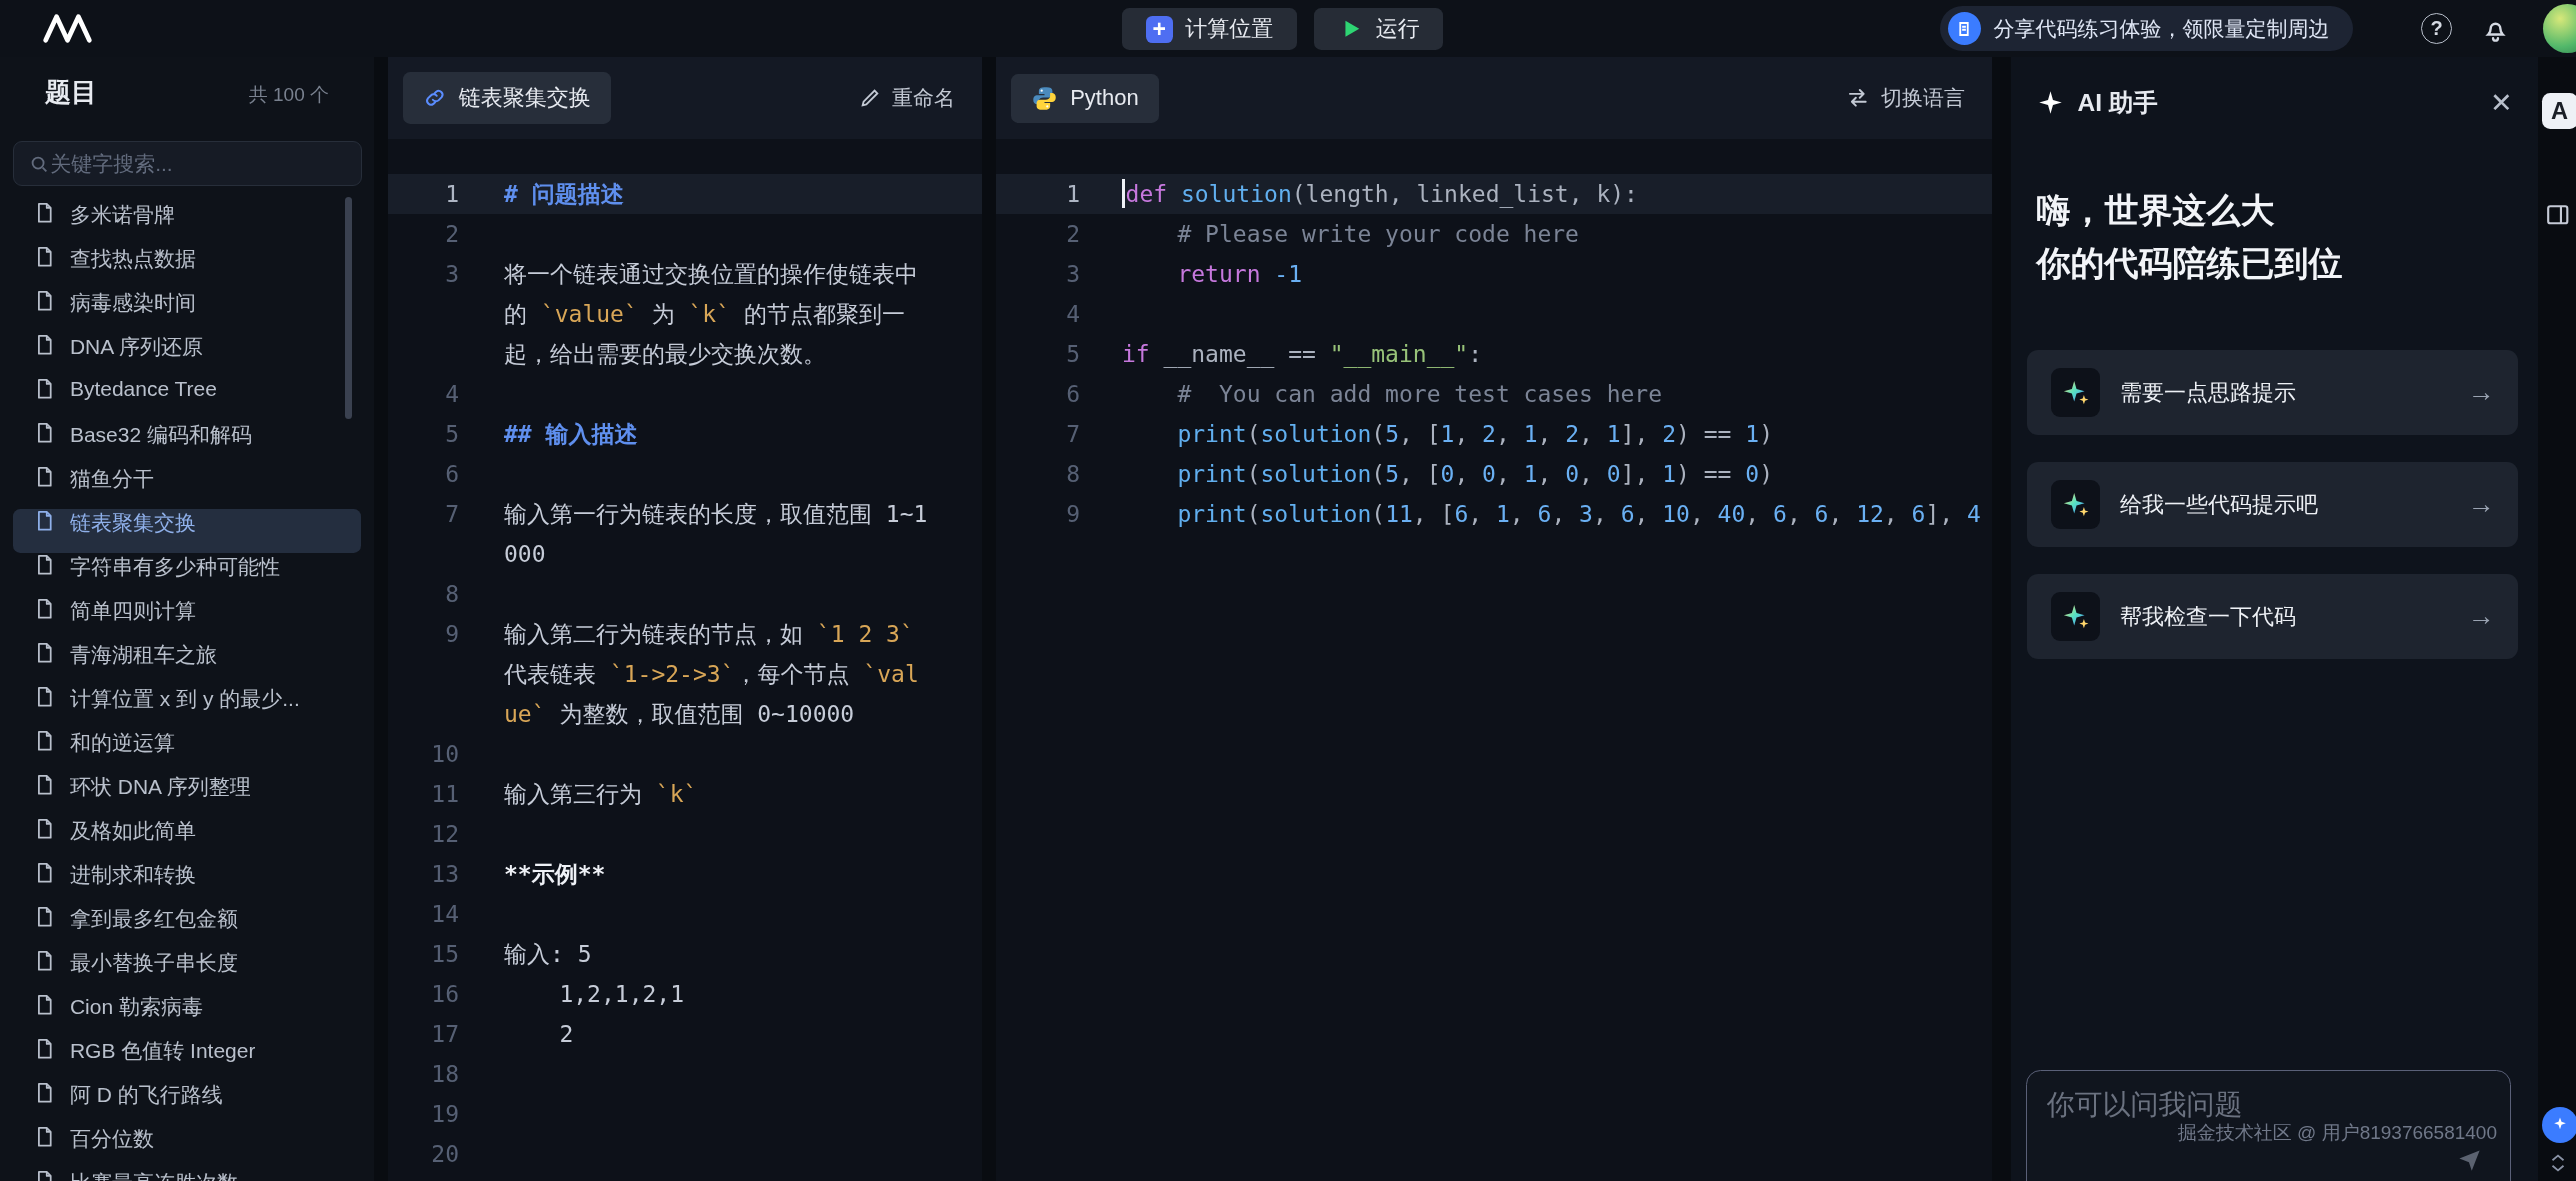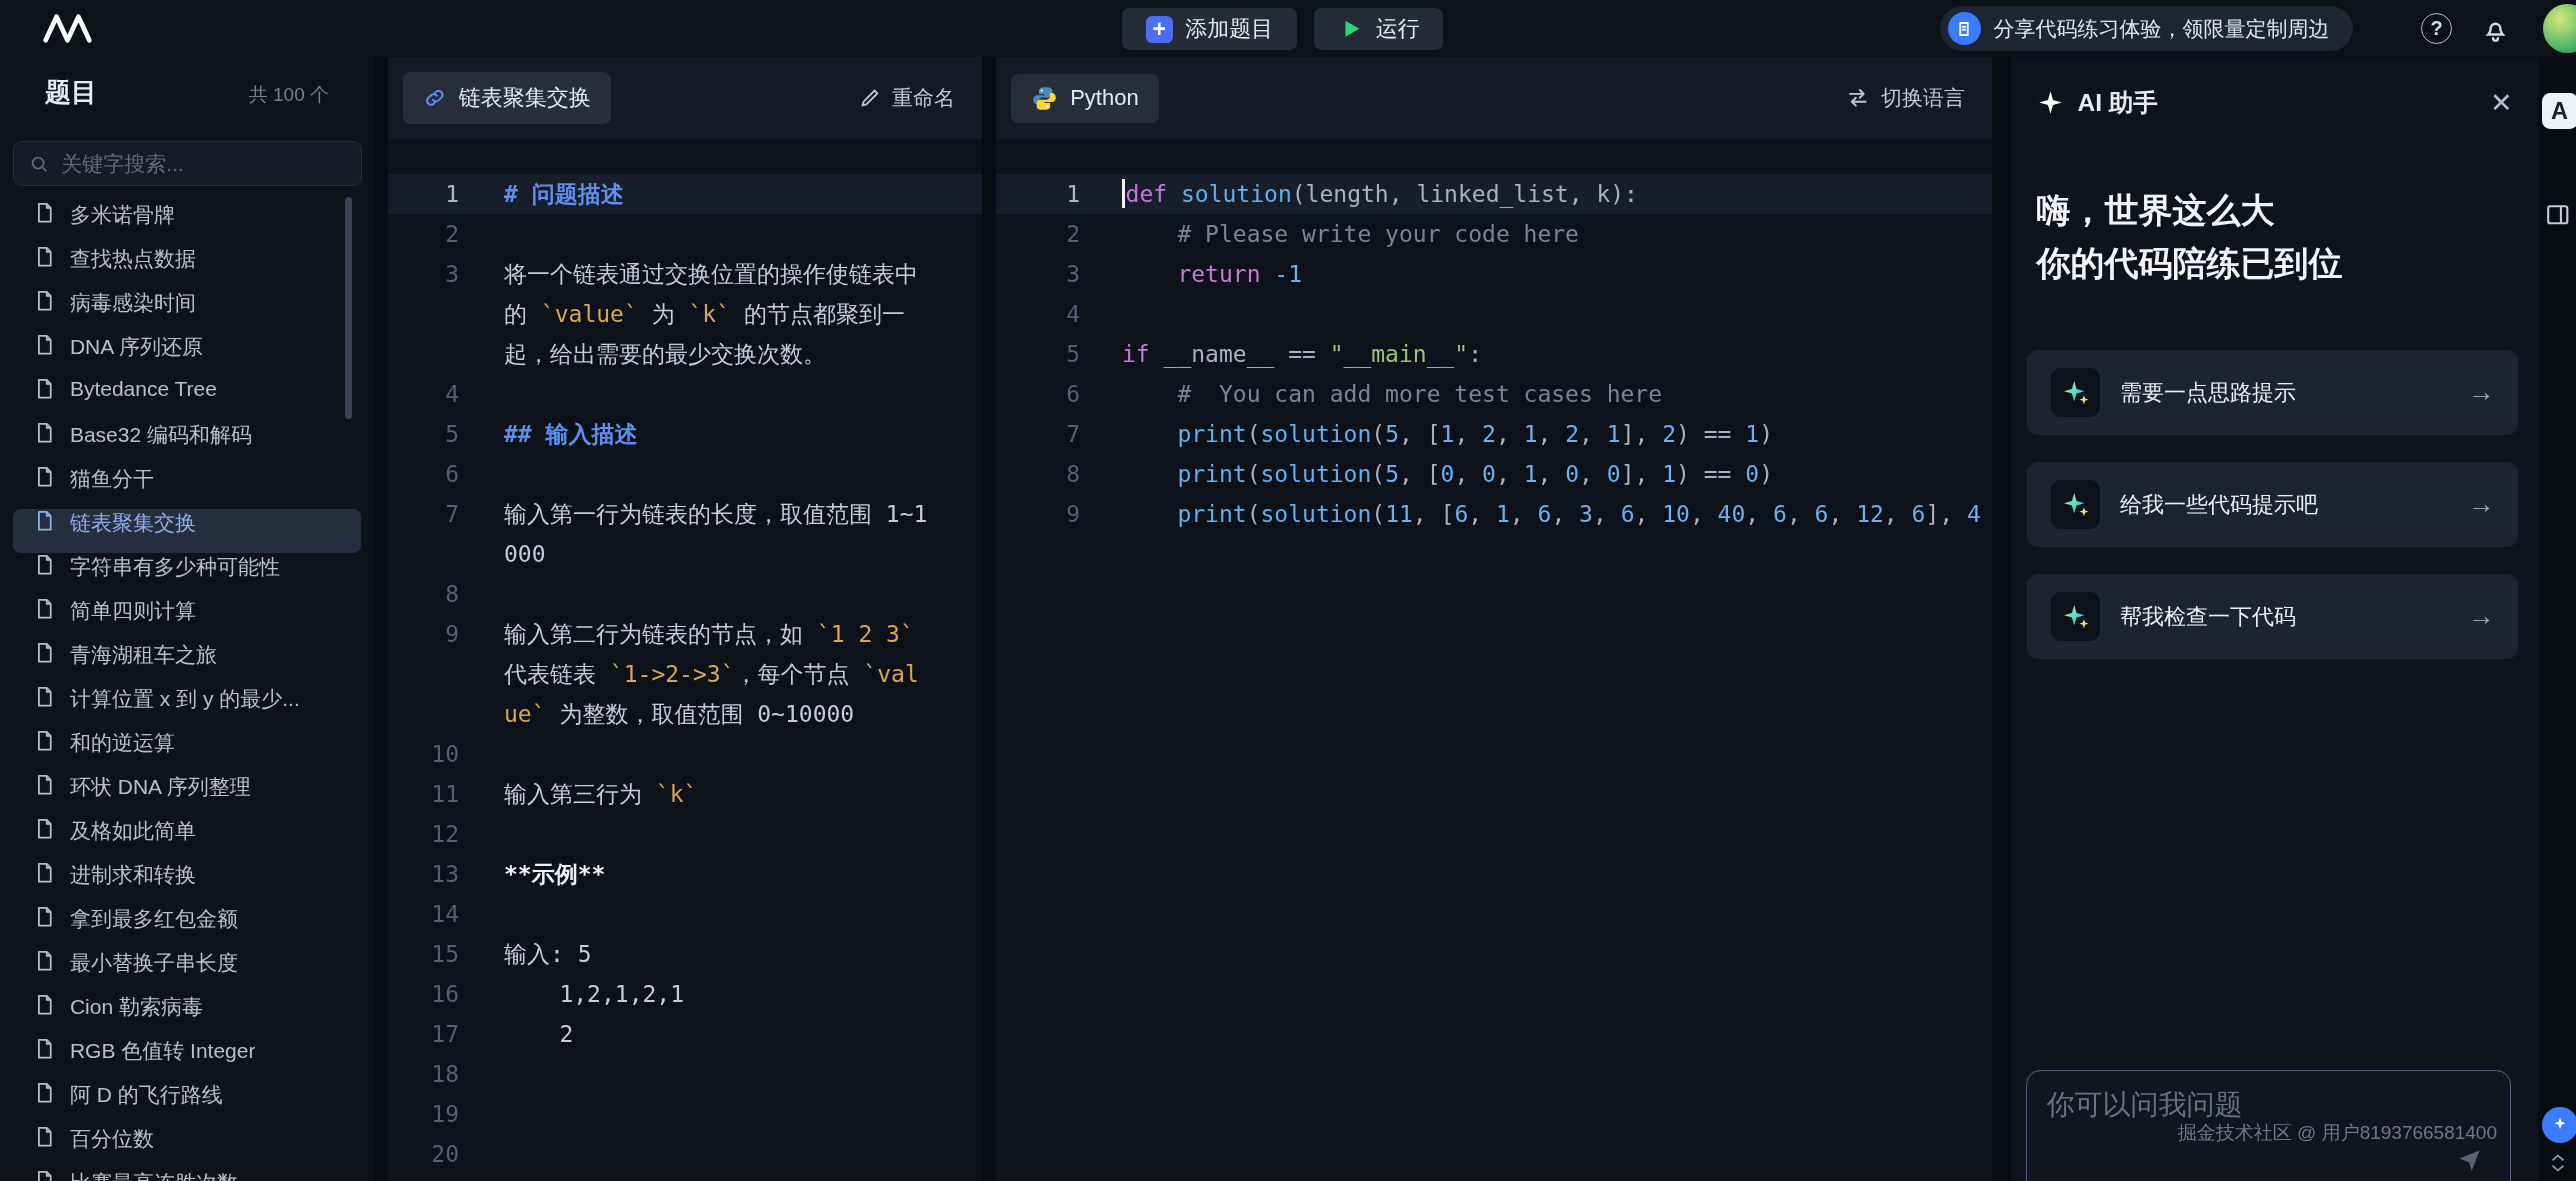--- a/index.html
+++ b/index.html
@@ -25,21 +25,21 @@
   .avatar{position:absolute;left:2543px;top:3.6px;width:49px;height:49px;border-radius:50%;
     background:radial-gradient(circle at 35% 30%,#d7e87a,#52b86a 60%,#2d7d4f)}
 
   
   .sidebar{position:absolute;left:0;top:57px;width:374px;bottom:0;background:#0e1219;overflow:hidden}
   .sb-head{position:absolute;left:0;right:0;top:18px;display:flex;align-items:baseline;
     justify-content:space-between;padding:0 45px 0 45px}
   .sb-title{font-size:26px;font-weight:bold}
   .sb-count{font-size:19px;color:#79818f}
   .search{position:absolute;left:12.7px;top:84px;width:349px;height:45px;background:#161b25;
-    border:0.9px solid #272e3a;border-radius:9px;display:flex;align-items:center;gap:11px;padding:0 14.5px;color:#626b7d}
+    border:0.9px solid #272e3a;border-radius:9px;display:flex;align-items:center;padding:0 14.5px;color:#626b7d}
   .search input{flex:1;background:transparent;border:none;outline:none;color:#cfd5e0;font-size:21px;
     font-family:"Liberation Sans",sans-serif}
   .search input::placeholder{color:#626b7d}
   .side-list{position:absolute;left:0;right:0;top:144px;bottom:0}
   .side-item{height:44px;display:flex;align-items:flex-start;gap:13.6px;margin:0 12.7px;padding:0 20px;
     border-radius:7.3px;font-size:21px;color:#b9c0cc;cursor:pointer;white-space:nowrap}
   .side-item.selected{background:#242e3f;color:#8fb0ea}
   .side-label{overflow:hidden;text-overflow:ellipsis}
   .sb-scroll{position:absolute;right:22px;top:140px;width:7.3px;height:222px;border-radius:3.6px;background:#3a4150}
 
@@ -107,21 +107,21 @@
 
 <div class="topbar">
   <span class="logo">
     <svg width="51" height="31" viewBox="0 0 28 17" fill="none" stroke="#fff" stroke-width="2.6" stroke-linecap="round" stroke-linejoin="round">
         <path d="M2 15L8 2l6 13L20 2l6 13"></path>
       </svg>
   </span>
 
   <div class="tb-btn btn-add">
     <span class="plus-tile">+</span>
-    <span>添加题目</span>
+    <span>计算位置</span>
   </div>
 
   <div class="tb-btn btn-run">
     <span>
       <svg viewBox="0 0 24 24" width="25.5" height="25.5">
           <path d="M7 4.5l13 7.5-13 7.5z" fill="#2ed573"></path>
         </svg>
     </span>
     <span>运行</span>
   </div>

